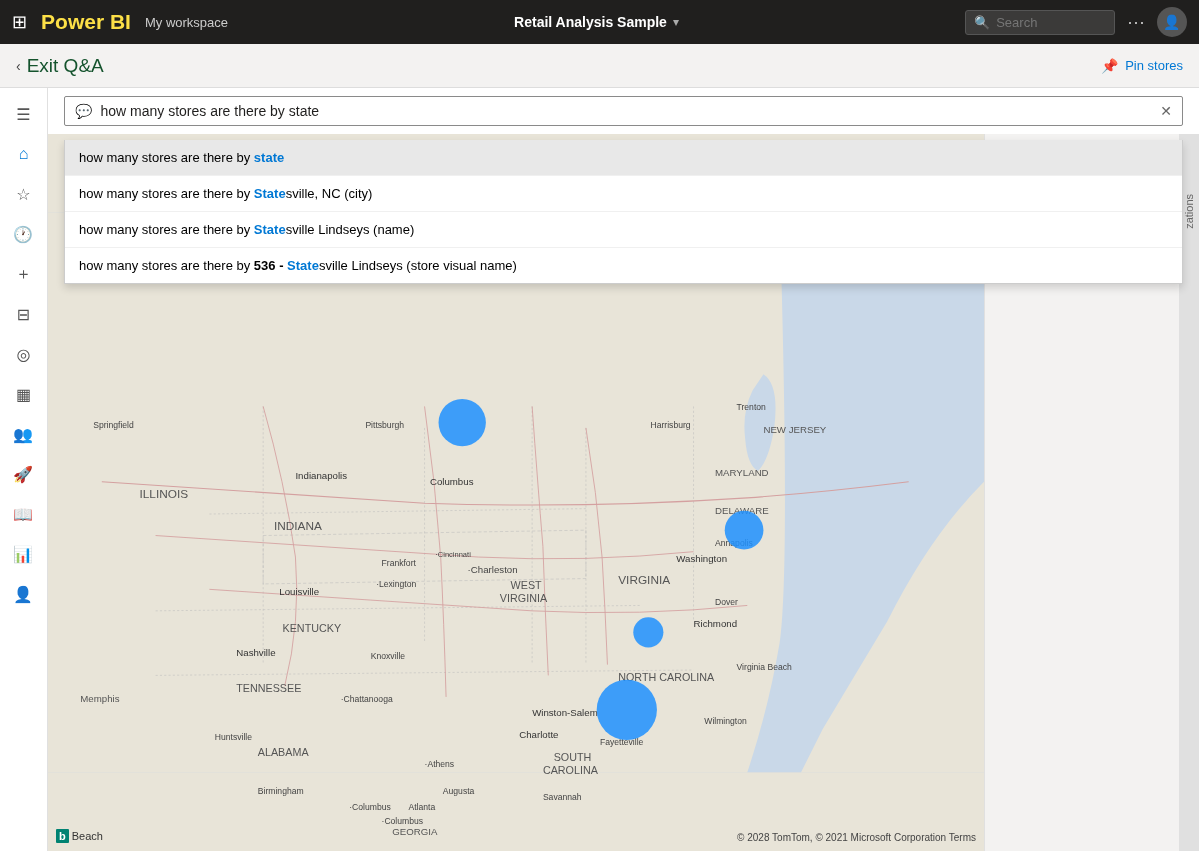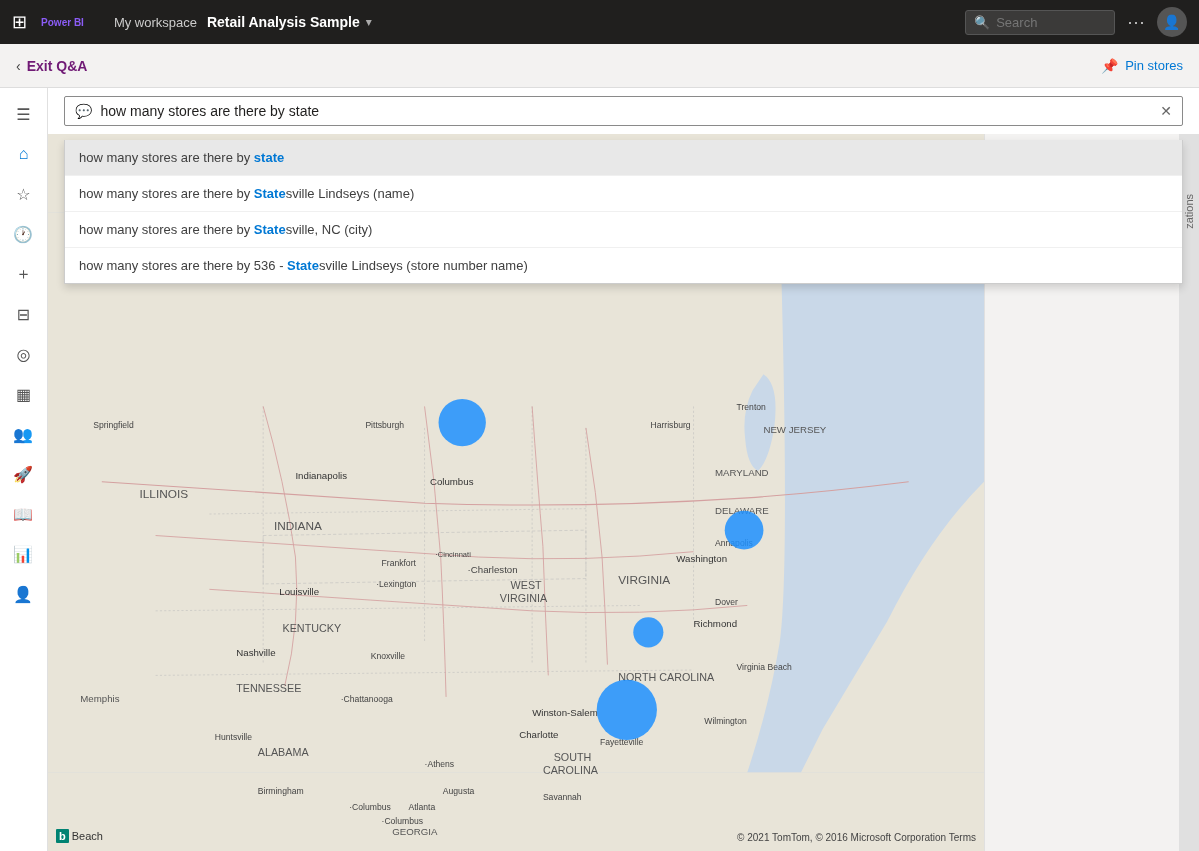--- a/index.html
+++ b/index.html
@@ -7,23 +7,23 @@
 
     
     .topbar {
       display: flex; align-items: center;
       background: #1a1a2e; 
       background: #201f1e;
       height: 44px; padding: 0 12px; gap: 10px;
       position: relative; z-index: 100;
     }
     .topbar-grid-icon { color: #fff; font-size: 18px; margin-right: 4px; cursor: pointer; }
-    .topbar-brand { color: #8b5cf6; font-weight: 700; font-size: 10px; margin-right: 20px; }
+    .topbar-brand { color: #fde047; font-weight: 700; font-size: 21px; margin-right: 4px; }
     .topbar-workspace { color: #ccc; font-size: 13px; }
-    .topbar-center { flex: 1; display: flex; align-items: center; gap: 6px; }
+    .topbar-center { flex: 1; display: flex; justify-content: center; align-items: center; gap: 6px; }
     .topbar-report-title { color: #fff; font-size: 14px; font-weight: 600; }
     .topbar-chevron { color: #aaa; font-size: 12px; }
     .topbar-right { display: flex; align-items: center; gap: 8px; }
     .topbar-search-box {
       display: flex; align-items: center;
       background: #3b3a39; border: 1px solid #555; border-radius: 3px;
       padding: 4px 8px; gap: 6px; width: 150px;
     }
     .topbar-search-box input {
       background: transparent; border: none; outline: none;
@@ -38,21 +38,21 @@
     }
 
     
     .subbar {
       display: flex; align-items: center; justify-content: space-between;
       background: #f3f2f1; height: 44px; padding: 0 16px;
       border-bottom: 1px solid #ddd;
     }
     .subbar-left { display: flex; align-items: center; gap: 6px; }
     .back-arrow { color: #444; font-size: 14px; cursor: pointer; }
-    .exit-qa { color: #701a75; font-size: 14px; font-weight: 700; }
+    .exit-qa { color: #14532d; font-size: 19px; font-weight: 400; }
     .subbar-right { display: flex; align-items: center; gap: 6px; cursor: pointer; color: #0078d4; font-size: 13px; }
     .pin-icon { font-size: 14px; }
 
     
     .main-area {
       display: flex; height: calc(851px - 44px - 44px); position: relative;
     }
 
     
     .sidebar {
@@ -91,21 +91,21 @@
       position: absolute; top: calc(8px + 44px); left: 16px; right: 16px;
       background: #fff; border: 1px solid #ccc; border-top: none;
       z-index: 60; box-shadow: 0 4px 8px rgba(0,0,0,0.15);
     }
     .autocomplete-item {
       padding: 10px 14px; font-size: 13px; color: #201f1e;
       cursor: pointer; border-bottom: 1px solid #f0f0f0;
     }
     .autocomplete-item:last-child { border-bottom: none; }
     .autocomplete-item.selected { background: #e8e8e8; font-weight: 500; }
-    .autocomplete-item .bold { font-weight: 400; }
+    .autocomplete-item .bold { font-weight: 700; }
 
     
     .map-container {
       flex: 1; position: relative; overflow: hidden;
       background: #e8e4d8;
     }
     .map-svg {
       width: 100%; height: 100%;
     }
 
@@ -158,21 +158,21 @@
 
     
     .data-row {
       display: flex; flex: 1; overflow: hidden;
     }
     .map-and-right {
       display: flex; flex: 1; overflow: hidden; position: relative;
     }
 
     
-    .ac-text { color: #404040; }
+    .ac-text { color: #000000; }
     .ac-blue { color: #0078d4; font-weight: 600; }
   </style>
 </head>
 <body>
 
 <div class="topbar">
   <span class="topbar-grid-icon">⊞</span>
   <span class="topbar-brand">Power BI</span>
   <span class="topbar-workspace">My workspace</span>
   <div class="topbar-center">
@@ -228,27 +228,27 @@
         <input class="qa-input" type="text" value="how many stores are there by state" style="">
         <span class="qa-clear-icon">✕</span>
       </div>
     </div>
 
     <div class="autocomplete">
       <div class="autocomplete-item selected">
         <span class="ac-text">how many stores are there by </span><span class="ac-blue">state</span>
       </div>
       <div class="autocomplete-item">
+        <span class="ac-text">how many stores are there by </span><span class="ac-blue">State</span><span class="ac-text">sville, NC (city)</span>
+      </div>
+      <div class="autocomplete-item">
         <span class="ac-text">how many stores are there by </span><span class="ac-blue">State</span><span class="ac-text">sville Lindseys (name)</span>
       </div>
       <div class="autocomplete-item">
-        <span class="ac-text">how many stores are there by </span><span class="ac-blue">State</span><span class="ac-text">sville, NC (city)</span>
-      </div>
-      <div class="autocomplete-item">
-        <span class="ac-text">how many stores are there by </span><span class="bold ac-text">536 - </span><span class="ac-blue">State</span><span class="ac-text">sville Lindseys (store number name)</span>
+        <span class="ac-text">how many stores are there by </span><span class="bold ac-text">536 - </span><span class="ac-blue">State</span><span class="ac-text">sville Lindseys (store visual name)</span>
       </div>
     </div>
 
     <div class="data-row">
       <div class="map-and-right">
 
         <div class="map-container">
           <svg class="map-svg" viewBox="0 0 870 520" xmlns="http://www.w3.org/2000/svg">
 
             <rect width="870" height="520" fill="#c9d8e8"></rect>
@@ -338,21 +338,21 @@
             <circle cx="350" cy="618" r="22" fill="#1e90ff" opacity="0.85"></circle>
           </svg>
 
           
           <div class="bing-logo">
             <span class="bing-b">b</span>
             <span>Beach</span>
           </div>
 
           
-          <div class="map-copyright">© 2021 TomTom, © 2016 Microsoft Corporation Terms</div>
+          <div class="map-copyright">© 2028 TomTom, © 2021 Microsoft Corporation Terms</div>
         </div>
 
         <div class="right-panel">
           <div class="filters-header">
             <span>Filters on this visual</span>
             <span class="filters-more">···</span>
           </div>
 
           <div class="filter-card">
             <div class="filter-card-header">

